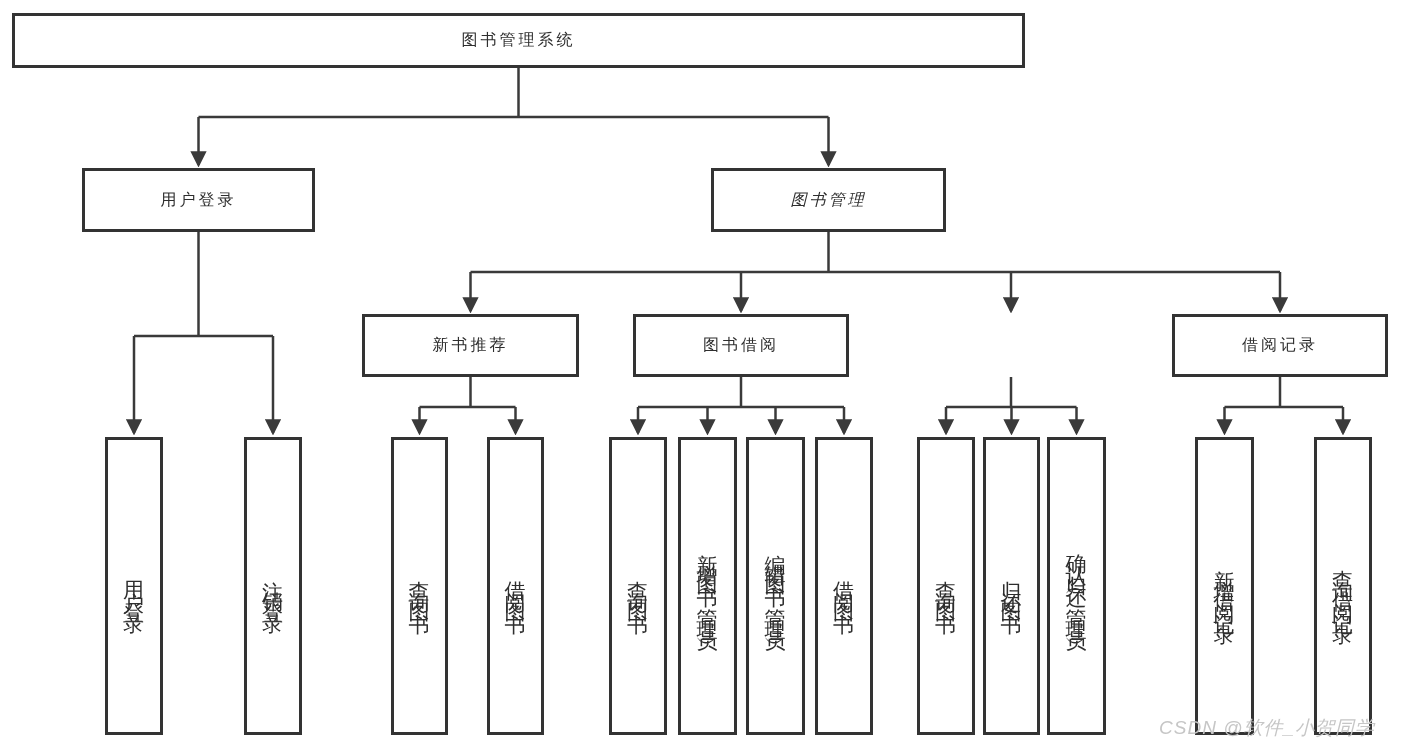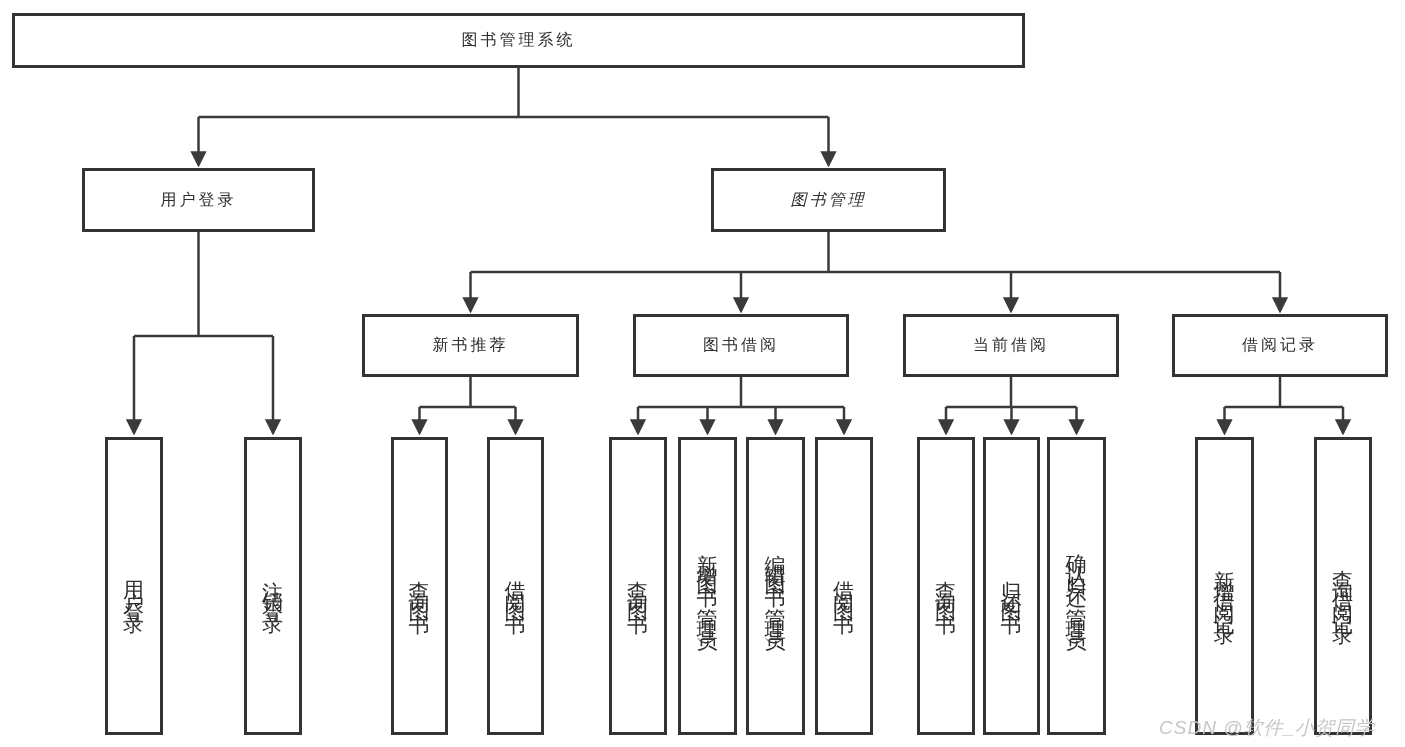--- a/index.html
+++ b/index.html
@@ -127,21 +127,20 @@
     </g>
   </svg>
 
   <div class="hnode" style="left:12px;top:13px;width:1013px;height:55px;">图书管理系统</div>
 
   <div class="hnode" style="left:82px;top:168px;width:233px;height:64px;">用户登录</div>
   <div class="hnode" style="left:711px;top:168px;width:235px;height:64px;font-style:italic;">图书管理</div>
 
   <div class="hnode" style="left:362px;top:314px;width:217px;height:63px;">新书推荐</div>
   <div class="hnode" style="left:633px;top:314px;width:216px;height:63px;">图书借阅</div>
-  <div class="hnode" style="left:903px;top:314px;width:216px;height:63px;">当前借阅</div>
   <div class="hnode" style="left:1172px;top:314px;width:216px;height:63px;">借阅记录</div>
 
   <div class="vnode" style="left:105px;width:58px;">
     <span class="vtext">用户登录</span>
   </div>
   <div class="vnode" style="left:244px;width:58px;">
     <span class="vtext">注销登录</span>
   </div>
   <div class="vnode" style="left:391px;width:57px;">
     <span class="vtext">查询图书</span>

